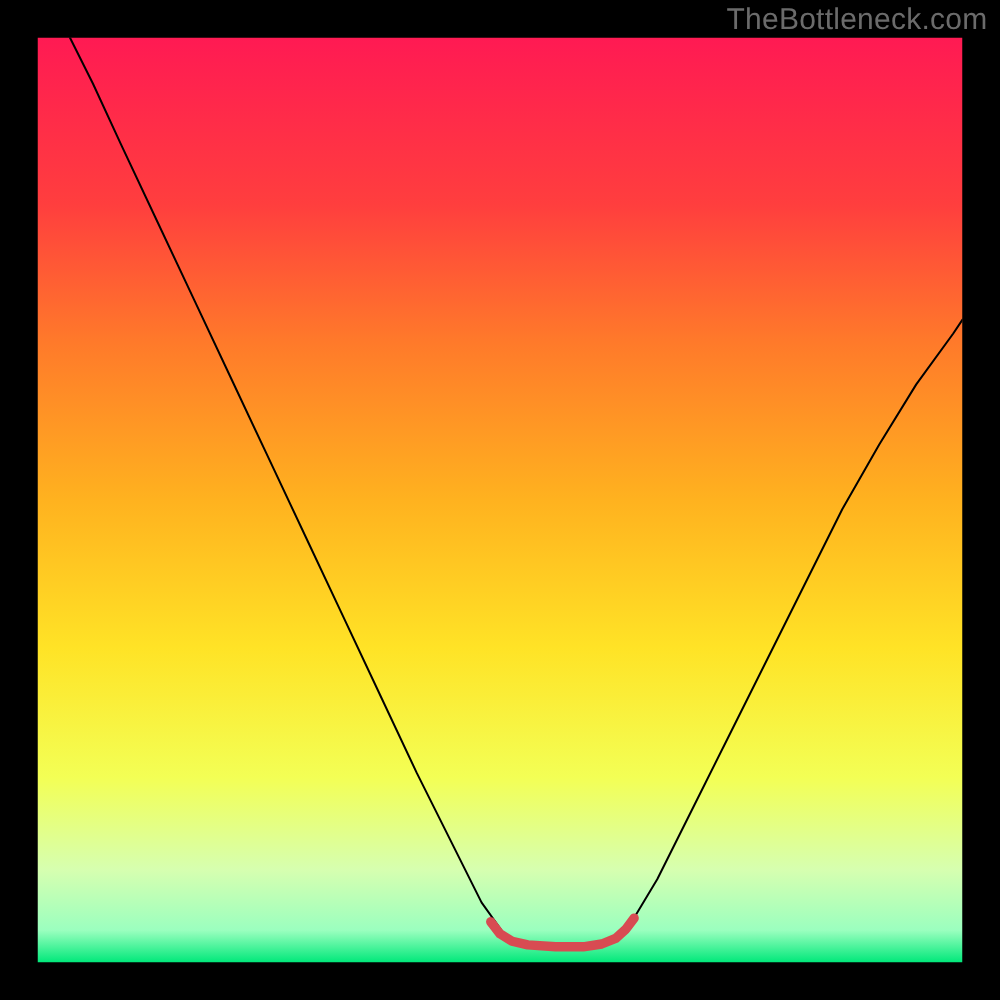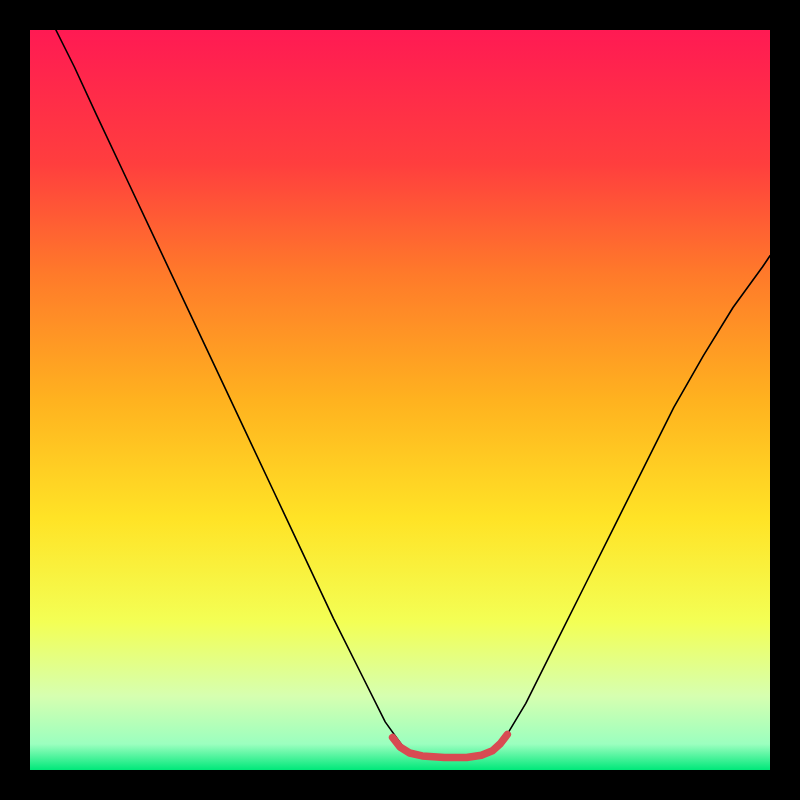--- a/index.html
+++ b/index.html
@@ -37,20 +37,21 @@
   svg.plot {
     display: block;
     width: 740px;
     height: 740px;
   }
 </style>
 </head>
 <body>
 
 <div class="stage">
+  <div class="watermark">TheBottleneck.com</div>
 
   <div class="plot-frame">
     <svg class="plot" viewBox="0 0 740 740">
       <defs>
         <linearGradient id="bg-grad" x1="0" y1="0" x2="0" y2="1">
             <stop offset="0.0%" stop-color="#ff1a53"></stop>
             <stop offset="18.0%" stop-color="#ff3e3e"></stop>
             <stop offset="33.0%" stop-color="#ff7a2a"></stop>
             <stop offset="50.0%" stop-color="#ffb21f"></stop>
             <stop offset="66.0%" stop-color="#ffe326"></stop>

